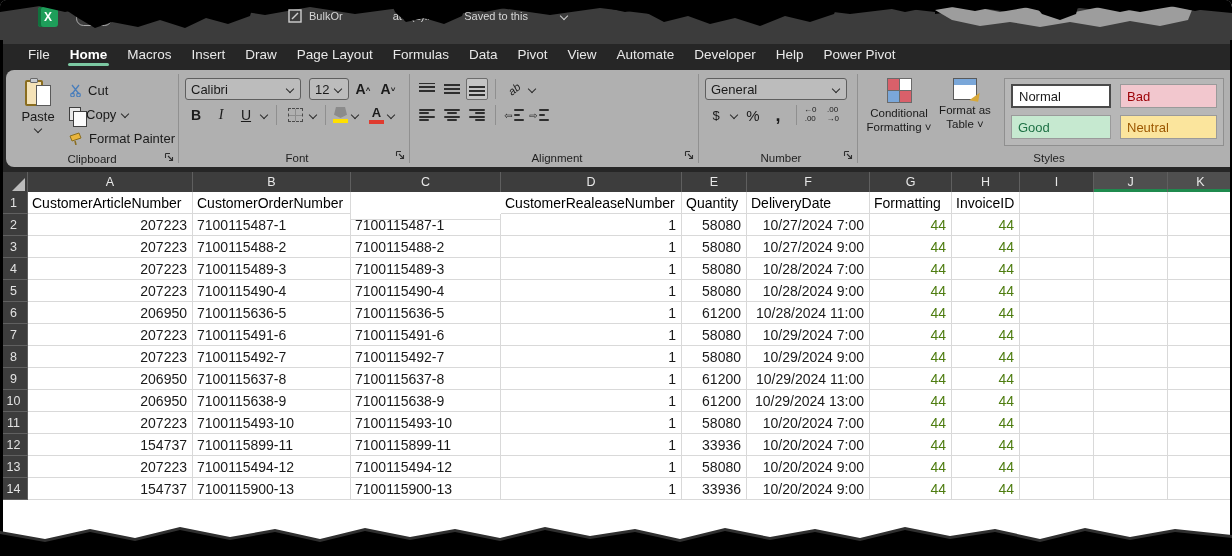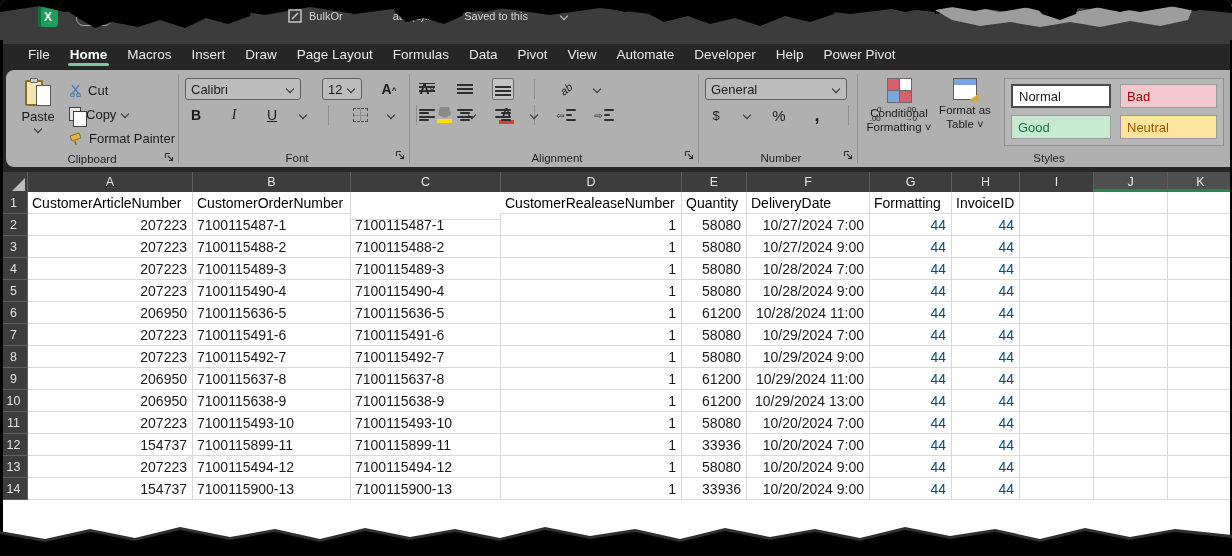--- a/index.html
+++ b/index.html
@@ -32,21 +32,21 @@
   .ribbon-panel{height:97px;background:#b0b0b0;border-radius:8px 0 0 8px;display:flex;overflow:hidden;}
   .rgroup{display:flex;flex-direction:column;padding-top:6px;flex:none;}
   .gbody{flex:1;display:flex;align-items:flex-start;}
   .glabel{position:relative;height:19px;display:flex;align-items:center;justify-content:center;font-size:11.5px;color:#1f1f1f;}
   .dlauncher{position:absolute;right:4px;top:2px;cursor:pointer;}
   .gsep{width:1px;background:#909090;margin:4px 0;}
   .rgroup,.small-btn,.icon-btn{color:#1a1a1a;}
   .small-btn{display:flex;align-items:center;gap:5px;font-size:13px;height:24px;padding:0 3px;cursor:pointer;white-space:nowrap;}
   .icon-btn{display:flex;align-items:center;justify-content:center;min-width:22px;height:22px;font-size:13px;cursor:pointer;border-radius:2px;}
   .icon-btn.pressed{border:1px solid #6d6d6d;background:#c4c4c4;}
-  .rrow{display:flex;align-items:center;gap:16px;height:26px;}
+  .rrow{display:flex;align-items:center;gap:3px;height:26px;}
   .vline{width:1px;height:20px;background:#8f8f8f;margin:0 4px;}
 
   
   .g-clip{width:172px;}
   .paste-btn{width:46px;display:flex;flex-direction:column;align-items:center;margin-left:12px;cursor:pointer;font-size:13px;gap:1px;}
   .clipboard-icon{position:relative;width:26px;height:30px;margin-top:2px;}
   .clip-board{position:absolute;left:0;top:2px;width:18px;height:26px;background:#f5e3b8;border:2px solid #8a6d1f;border-radius:2px;}
   .clip-tab{position:absolute;left:5px;top:0;width:8px;height:5px;background:#c9cdd2;border:1px solid #6a6a6a;border-radius:1px;}
   .clip-sheet{position:absolute;right:0;top:7px;width:15px;height:21px;background:#fff;border:1px solid #5a5a5a;}
   .clip-col{display:flex;flex-direction:column;justify-content:flex-start;margin-left:8px;padding-top:2px;}
@@ -126,21 +126,21 @@
   .colhdr{flex:none;display:flex;align-items:center;justify-content:center;color:#e8e8e8;font-size:12.5px;
     border-right:1px solid #5f5f5f;cursor:pointer;}
   .colhdr.sel{background:#4f4f4f;box-shadow:inset 0 -3px 0 #1f8a4e;}
   .srow{display:flex;height:22px;}
   .rowhdr{width:28px;flex:none;background:#3d3d3d;color:#e2e2e2;font-size:12.5px;display:flex;align-items:center;justify-content:center;
     border-bottom:1px solid #606060;border-right:1px solid #5f5f5f;cursor:pointer;}
   .cell{flex:none;font-size:14px;color:#1a1a1a;display:flex;align-items:center;border-right:1px solid #d9d9d9;border-bottom:1px solid #d9d9d9;
     overflow:hidden;white-space:nowrap;cursor:cell;}
   .al-left{justify-content:flex-start;padding-left:4px;}
   .al-right{justify-content:flex-end;padding-right:5px;}
-  .cell.muted{color:#0c4a6e;}
+  .cell.muted{color:#4d7c0f;}
   .cell.hdr{color:#000;}
 
   
   .edge-left{position:absolute;left:0;top:40px;bottom:0;width:3px;background:#000;z-index:30;}
   .edge-right{position:absolute;right:0;top:40px;bottom:0;width:2px;background:#000;z-index:30;}
   .bottom-torn{position:absolute;left:0;bottom:0;width:1232px;height:36px;z-index:31;pointer-events:none;}
 </style>
 </head>
 <body>
 

